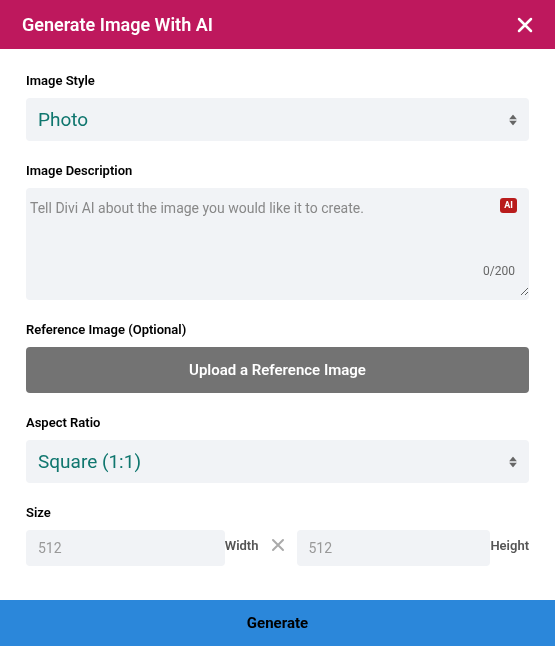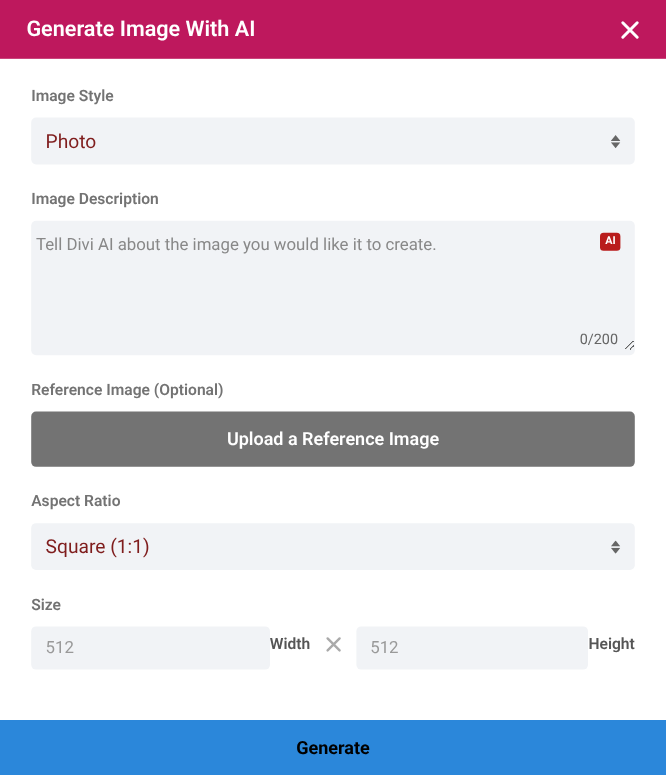--- a/index.html
+++ b/index.html
@@ -39,37 +39,37 @@
       height: 16px;
     }
     .content {
       padding: 24px 26px 0 26px;
     }
     .field {
       margin-bottom: 22px;
     }
     .label {
       font-size: 13px;
-      color: #737373;
+      color: #000000;
       font-weight: 600;
       display: block;
       margin-bottom: 10px;
     }
     .select-wrapper {
       position: relative;
       background: #f1f3f6;
       border-radius: 4px;
     }
     .select {
       width: 100%;
       padding: 10px 12px;
       border: none;
       background: transparent;
-      font-size: 16px;
-      color: #7f1d1d;
+      font-size: 19px;
+      color: #0f766e;
       appearance: none;
       cursor: pointer;
       font-family: inherit;
     }
     .select-arrows {
       position: absolute;
       right: 12px;
       top: 50%;
       transform: translateY(-50%);
       pointer-events: none;
@@ -108,21 +108,21 @@
       color: #fff;
       font-size: 9px;
       font-weight: 700;
       padding: 3px 4px;
       border-radius: 3px;
       line-height: 1;
       cursor: pointer;
     }
     .char-count {
       position: absolute;
-      bottom: 6px;
+      bottom: 22px;
       right: 14px;
       font-size: 12px;
       color: #666;
       pointer-events: none;
     }
     .upload-btn {
       width: 100%;
       padding: 14px;
       background: #737373;
       color: #fff;

